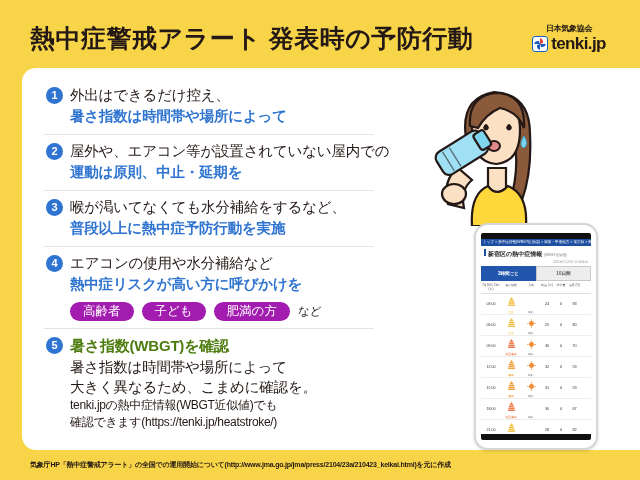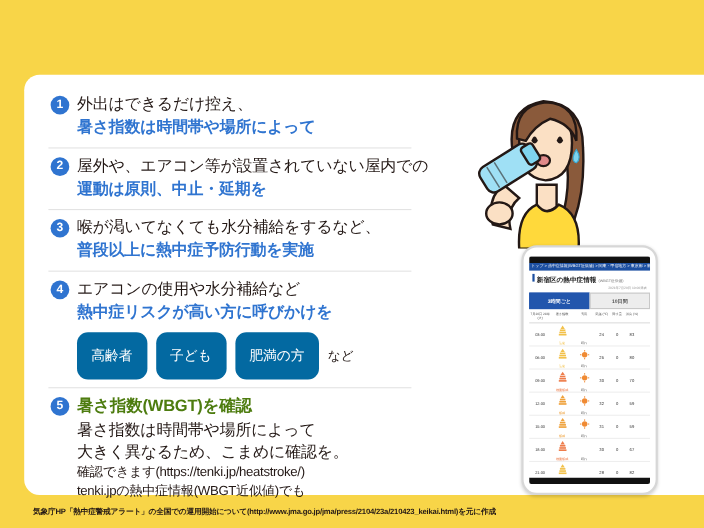--- a/index.html
+++ b/index.html
@@ -134,25 +134,25 @@
   
   .tags {
     display: flex;
     flex-wrap: wrap;
     gap: 7px 8px;
     margin-top: 7px;
     align-items: center;
     width: 330px;
   }
   .tag {
-    background: #0369a1;
+    background: #a21caf;
     color: #ffffff;
     font-size: 12.5px;
     line-height: 19px;
-    padding: 12px 13px;
+    padding: 0 13px;
     border-radius: 10px;
     white-space: nowrap;
   }
   .tag-note {
     font-size: 11.5px;
     color: #231815;
     white-space: nowrap;
   }
 
   
@@ -305,20 +305,37 @@
     letter-spacing: -0.2px;
     padding-left: 30px;
     white-space: nowrap;
   }
 </style>
 </head>
 <body>
 
 <div class="poster">
 
+  <div class="header">
+    <div class="header-title">熱中症警戒アラート  発表時の予防行動</div>
+
+    <div class="brand">
+      <div class="brand-org">日本気象協会</div>
+      <div class="brand-row">
+        <svg class="brand-mark" viewBox="0 0 32 32">
+          <rect x="1" y="1" width="30" height="30" rx="5" fill="#ffffff" stroke="#1c5bbd" stroke-width="2"></rect>
+          <path d="M16 16 L16 4 Q23 6 22 14 Z" fill="#e8403a"></path>
+          <path d="M16 16 L28 16 Q26 23 18 22 Z" fill="#1c5bbd"></path>
+          <path d="M16 16 L16 28 Q9 26 10 18 Z" fill="#1c5bbd"></path>
+          <path d="M16 16 L4 16 Q6 9 14 10 Z" fill="#1c5bbd"></path>
+        </svg>
+        <div class="brand-name">tenki.jp</div>
+      </div>
+    </div>
+  </div>
 
   <div class="card">
 
     <svg class="illust" viewBox="0 0 160 150">
 
       <path d="M52 62 Q46 22 80 16 Q116 18 116 58 Q118 96 108 124 L96 126 Q106 92 100 62 Z" fill="#8A5A3B" stroke="#231815" stroke-width="2.2"></path>
 
       <path d="M74 92 L74 112 Q82 120 92 112 L92 92 Z" fill="#FBE0C4" stroke="#231815" stroke-width="2.2"></path>
 
       <path d="M58 150 Q56 118 74 110 Q83 122 94 110 Q114 118 112 150 Z" fill="#FFD93B" stroke="#231815" stroke-width="2.2"></path>
@@ -538,22 +555,22 @@
             <span class="tag">肥満の方</span>
             <span class="tag-note">など</span>
           </div>
       </div>
 
       <div class="item">
         <div class="num">5</div>
         <div class="item5-title">暑さ指数(WBGT)を確認</div>
         <div class="item5-body">暑さ指数は時間帯や場所によって</div>
         <div class="item5-body">大きく異なるため、こまめに確認を。</div>
+        <div class="item5-small">tenki.jpの熱中症情報(WBGT近似値)でも</div>
         <div class="item5-small">確認できます(https://tenki.jp/heatstroke/)</div>
-        <div class="item5-small">tenki.jpの熱中症情報(WBGT近似値)でも</div>
       </div>
 
     </div>
   </div>
 
   <div class="footer">
     <div class="footer-text">気象庁HP「熱中症警戒アラート」の全国での運用開始について(http://www.jma.go.jp/jma/press/2104/23a/210423_keikai.html)を元に作成</div>
   </div>
 
 </div>

